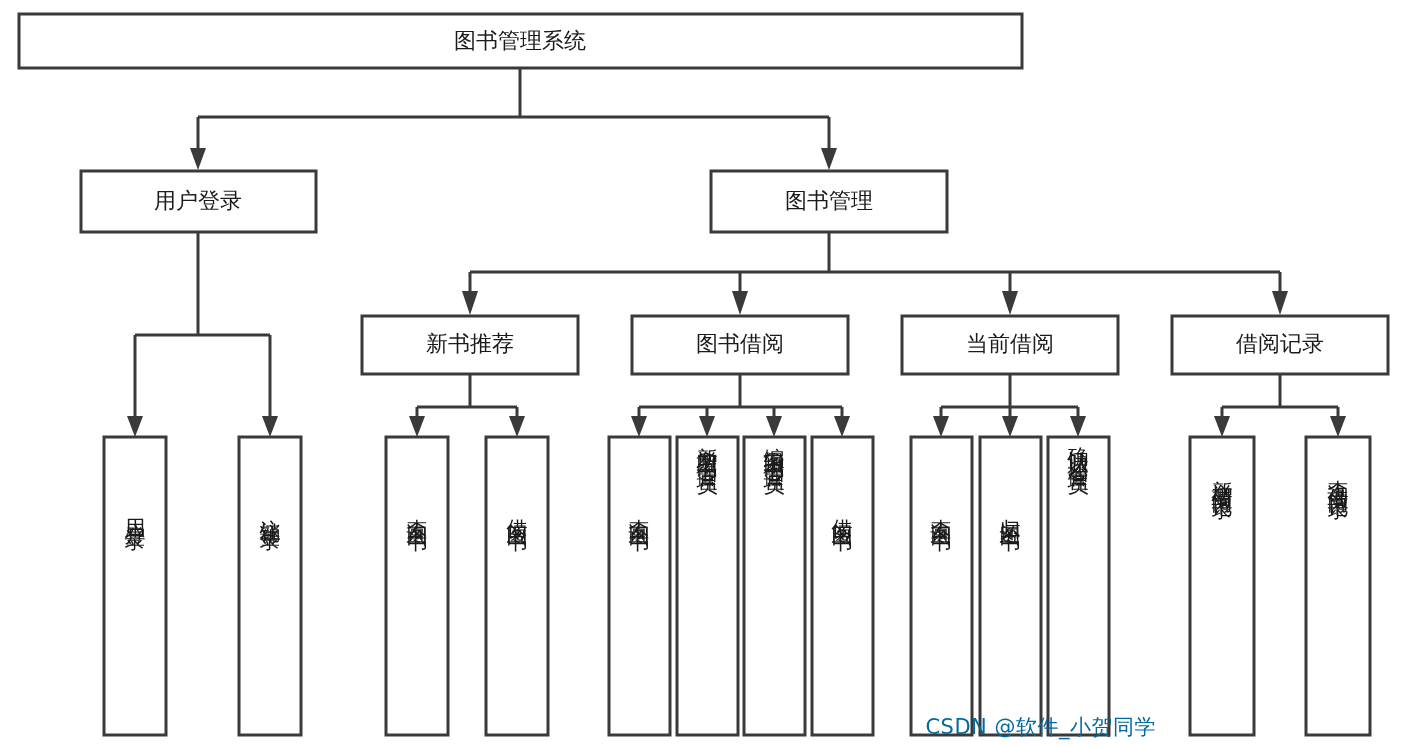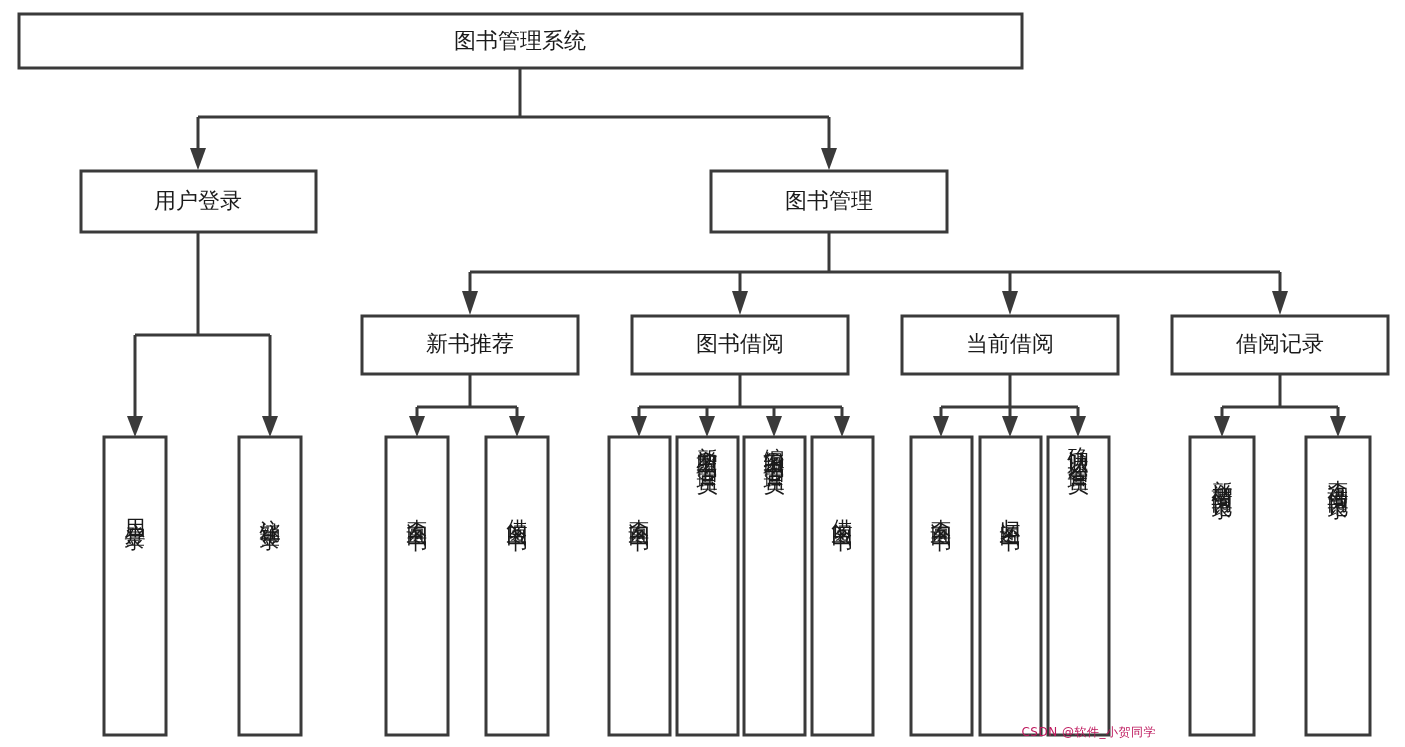--- a/index.html
+++ b/index.html
@@ -60,22 +60,22 @@
     text-anchor: middle;
     writing-mode: vertical-rl;
     glyph-orientation-vertical: 0;
     letter-spacing: 4px;
   }
   .watermark-text {
     position: absolute;
     right: 10px;
     bottom: 6px;
     font-family: "DejaVu Sans", "Liberation Sans", sans-serif;
-    font-size: 12px;
-    color: #be185d;
+    font-size: 21px;
+    color: #0369a1;
     white-space: nowrap;
     pointer-events: none;
     letter-spacing: 0.5px;
   }
 </style>
 </head>
 <body>
 
 <div id="diagram-root">
 

